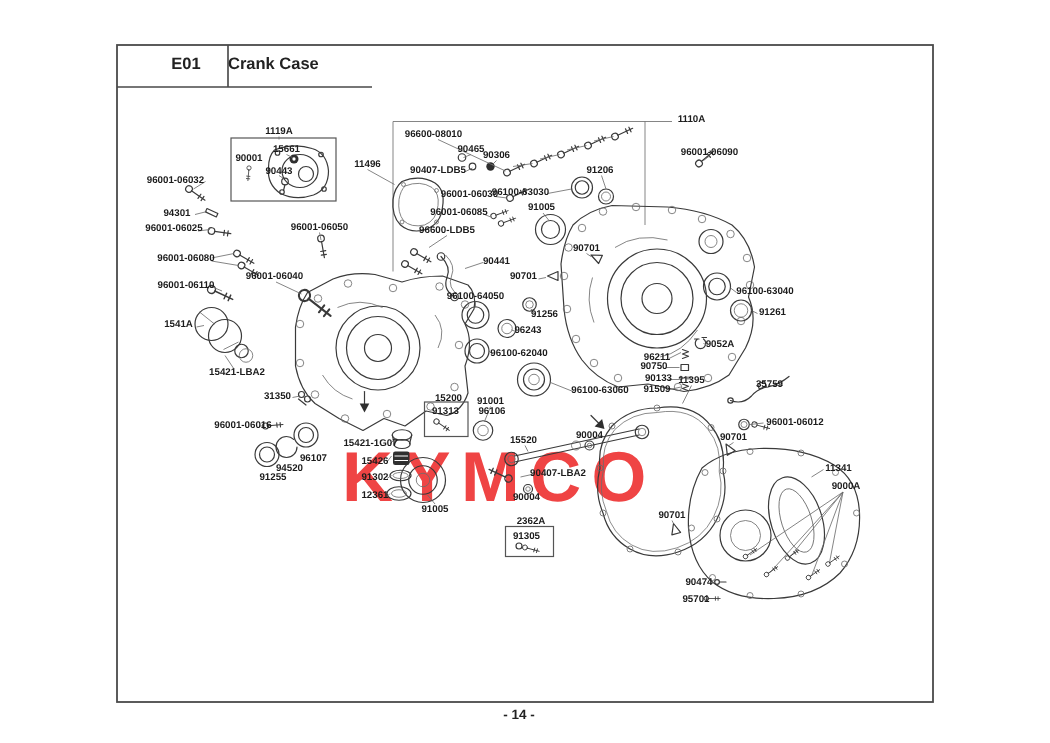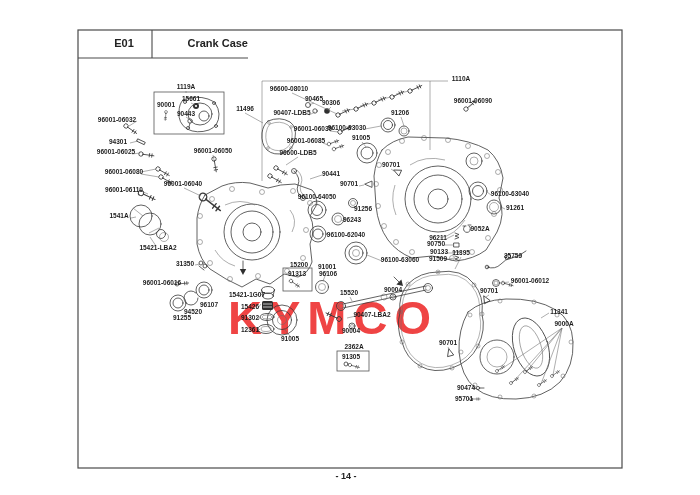--- a/index.html
+++ b/index.html
@@ -3,21 +3,21 @@
 <meta charset="utf-8">
 <style>
   html,body{margin:0;padding:0;background:#fff;}
   .page{position:relative;width:700px;height:495px;background:#fff;overflow:hidden;
         font-family:"Liberation Sans",sans-serif;}
   .watermark{position:absolute;left:228px;top:290px;font-size:47px;font-weight:bold;
         letter-spacing:7px;color:#ef4444;z-index:0;user-select:none;}
   svg.art{position:absolute;left:0;top:0;z-index:1;}
   .hdr-code{position:absolute;left:78px;top:37px;width:92px;text-align:center;
         font-size:11px;font-weight:bold;color:#222;z-index:2;}
-  .hdr-title{position:absolute;left:152px;top:37px;width:96px;text-align:right;
+  .hdr-title{position:absolute;left:152px;top:37px;width:96px;text-align:left;
         font-size:11px;font-weight:bold;color:#222;z-index:2;}
   .pageno{position:absolute;left:0;top:471px;width:692px;text-align:center;
         font-size:9px;font-weight:bold;color:#222;z-index:2;}
   
   .ln{stroke:#3a3a3a;stroke-width:.8;fill:none;stroke-linecap:round;stroke-linejoin:round;}
   .thin{stroke:#6b6b6b;stroke-width:.55;fill:none;}
   .dk{fill:#2f2f2f;stroke:none;}
   .plabel{font:bold 6.5px "Liberation Sans",sans-serif;fill:#1c1c1c;text-anchor:middle;}
 </style>
 </head>

